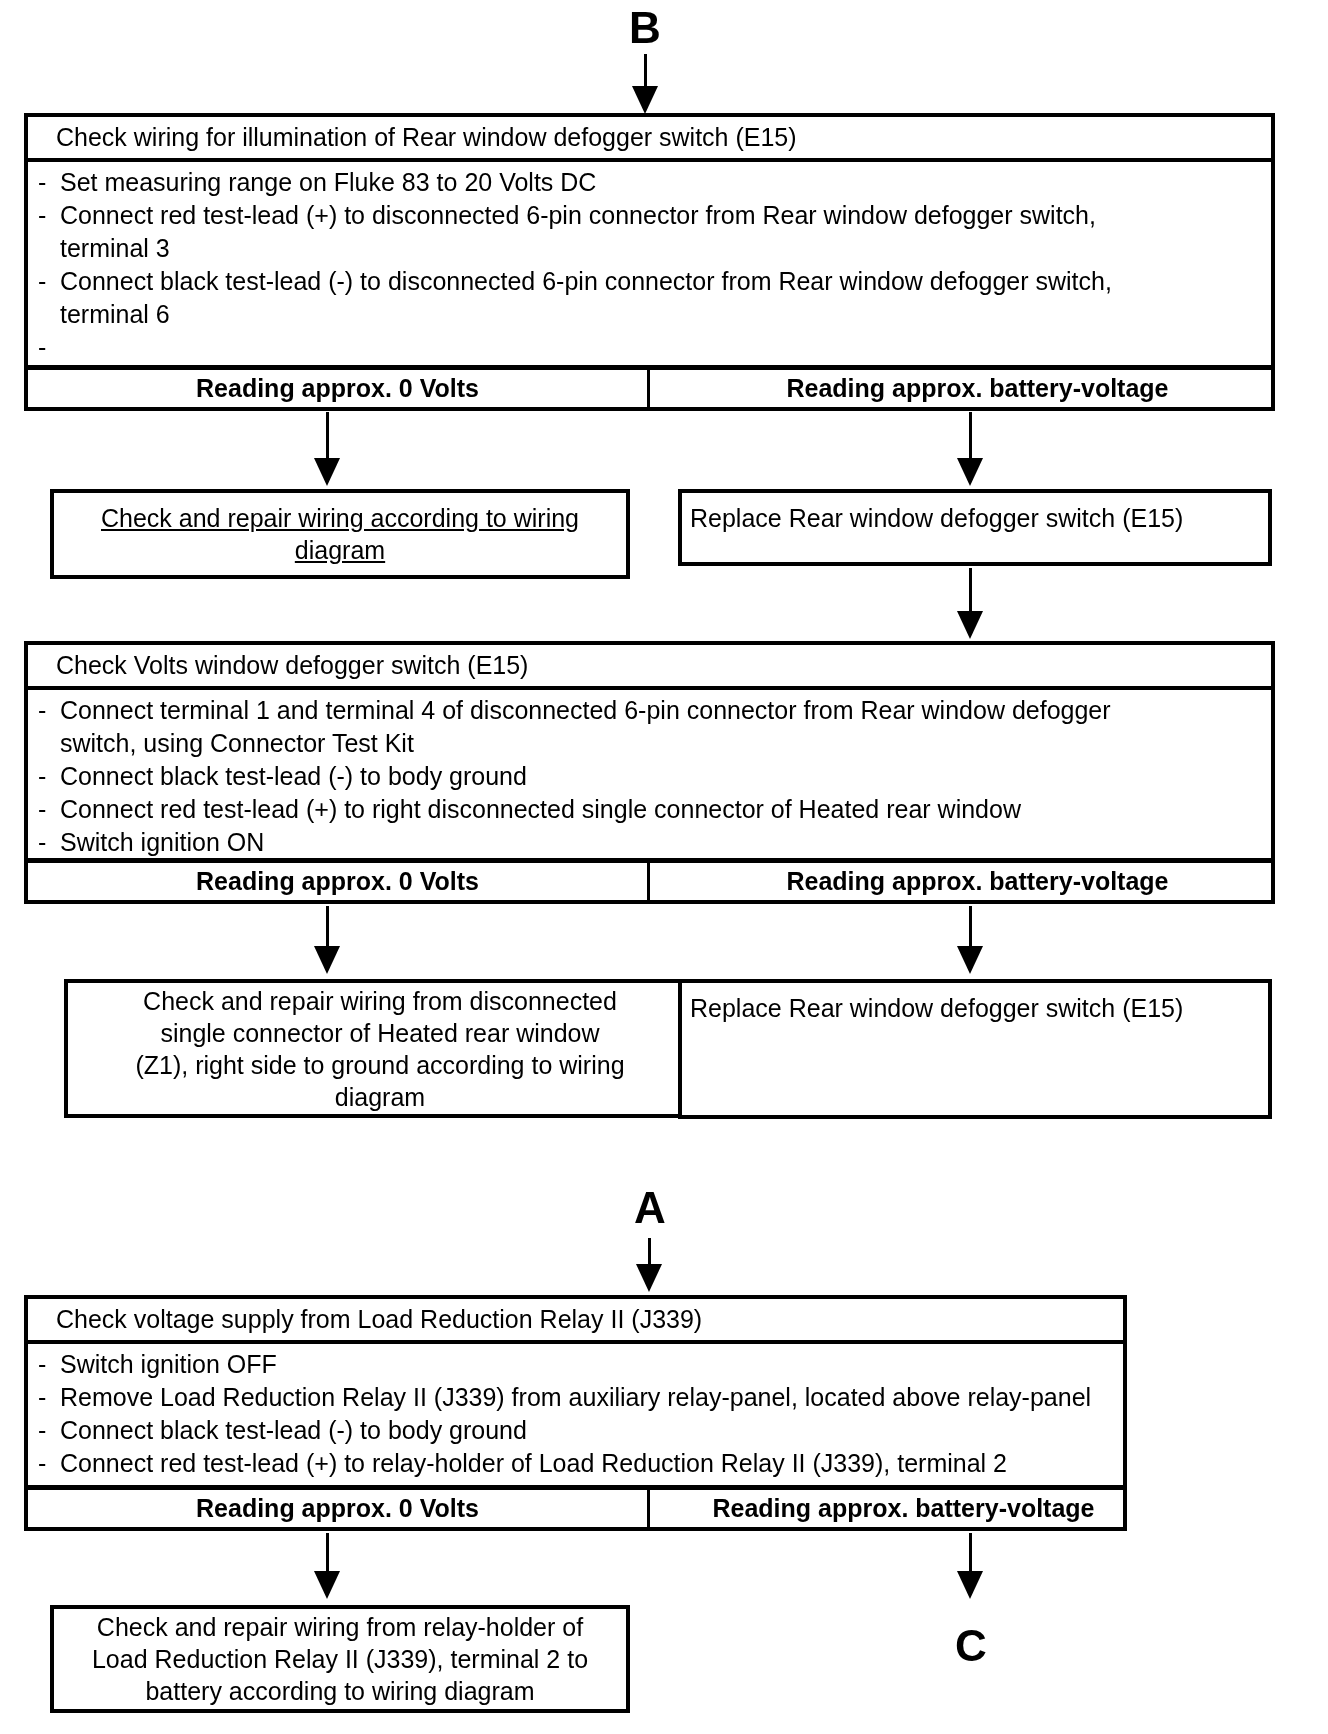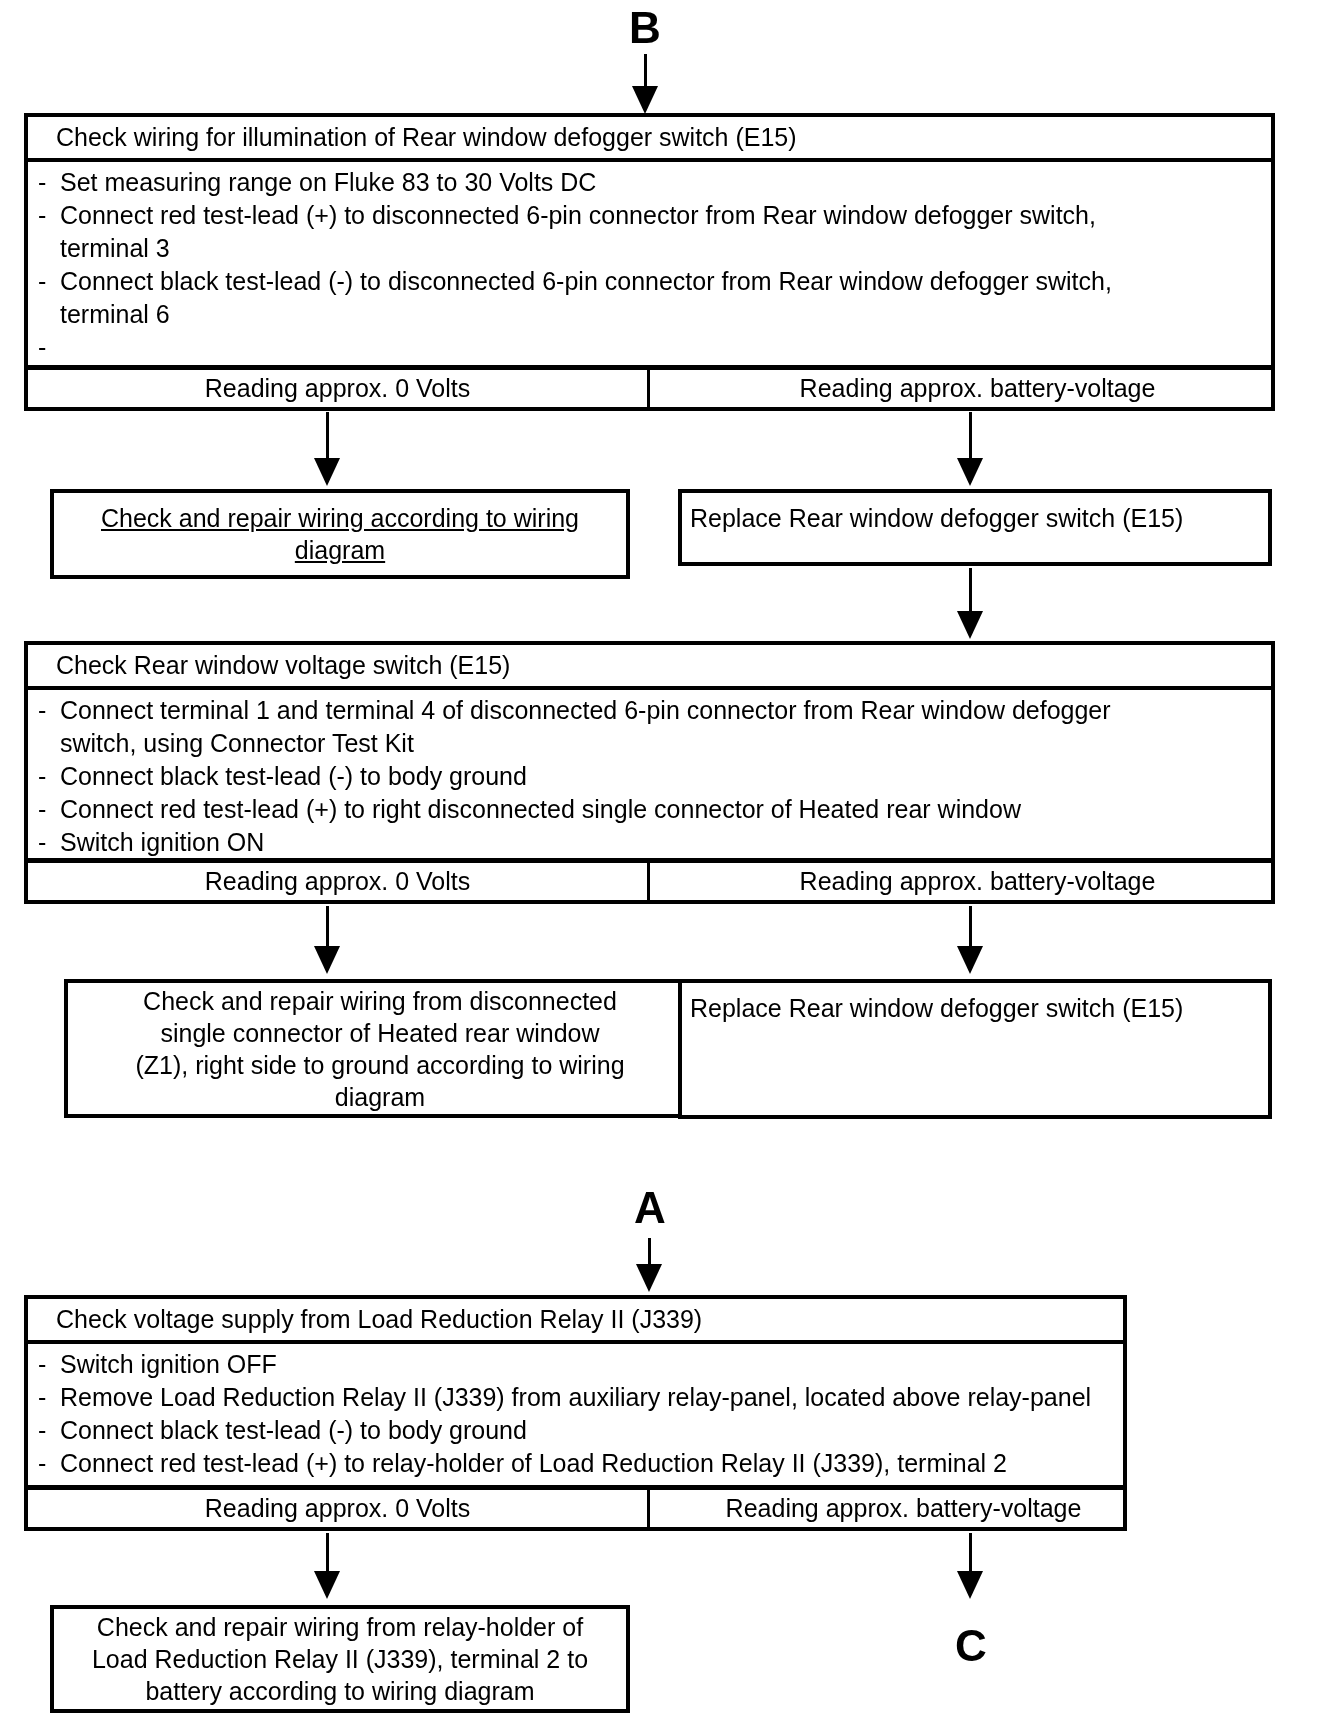--- a/index.html
+++ b/index.html
@@ -27,20 +27,21 @@
     white-space:nowrap;
   }
   .bbody{flex:1;padding:4px 8px 0 10px;box-sizing:border-box;overflow:hidden;}
   .step{display:flex;line-height:33px;}
   .dash{flex:none;width:22px;}
   .stext{white-space:pre-line;}
   .bread{
     flex:none;height:42px;box-sizing:border-box;
     border-top:5px solid #000;
     display:flex;
+    font-weight:bold;
   }
   .rcell{
     box-sizing:border-box;
     display:flex;align-items:center;justify-content:center;
     text-align:center;
   }
   .rleft{width:622px;border-right:3px solid #000;}
   .rright{flex:1;padding-left:34px;}
   
   .rbox{
@@ -73,21 +74,21 @@
 
   <div class="cl" style="left:610px;top:6px;">B</div>
   <div class="vl" style="left:644px;top:54px;height:36px;"></div>
   <div class="ah" style="left:632px;top:86px;"></div>
 
   <div class="block" style="left:24px;top:113px;width:1251px;height:298px;">
     <div class="btitle">Check wiring for illumination of Rear window defogger switch (E15)</div>
     <div class="bbody">
       <div class="step">
         <span class="dash">-</span>
-        <div class="stext">Set measuring range on Fluke 83 to 30 Volts DC</div>
+        <div class="stext">Set measuring range on Fluke 83 to 20 Volts DC</div>
       </div>
       <div class="step">
         <span class="dash">-</span>
         <div class="stext">Connect red test-lead (+) to disconnected 6-pin connector from Rear window defogger switch,
 terminal 3</div>
       </div>
       <div class="step">
         <span class="dash">-</span>
         <div class="stext">Connect black test-lead (-) to disconnected 6-pin connector from Rear window defogger switch,
 terminal 6</div>
@@ -108,21 +109,21 @@
   <div class="ah" style="left:957px;top:458px;"></div>
 
   <div class="rbox center" style="left:50px;top:489px;width:580px;height:90px;text-decoration:underline;">Check and repair wiring according to wiring
 diagram</div>
   <div class="rbox topleft" style="left:678px;top:489px;width:594px;height:77px;">Replace Rear window defogger switch (E15)</div>
 
   <div class="vl" style="left:969px;top:568px;height:45px;"></div>
   <div class="ah" style="left:957px;top:611px;"></div>
 
   <div class="block" style="left:24px;top:641px;width:1251px;height:263px;">
-    <div class="btitle">Check Rear window voltage switch (E15)</div>
+    <div class="btitle">Check Volts window defogger switch (E15)</div>
     <div class="bbody">
       <div class="step">
         <span class="dash">-</span>
         <div class="stext">Connect terminal 1 and terminal 4 of disconnected 6-pin connector from Rear window defogger
 switch, using Connector Test Kit</div>
       </div>
       <div class="step">
         <span class="dash">-</span>
         <div class="stext">Connect black test-lead (-) to body ground</div>
       </div>

